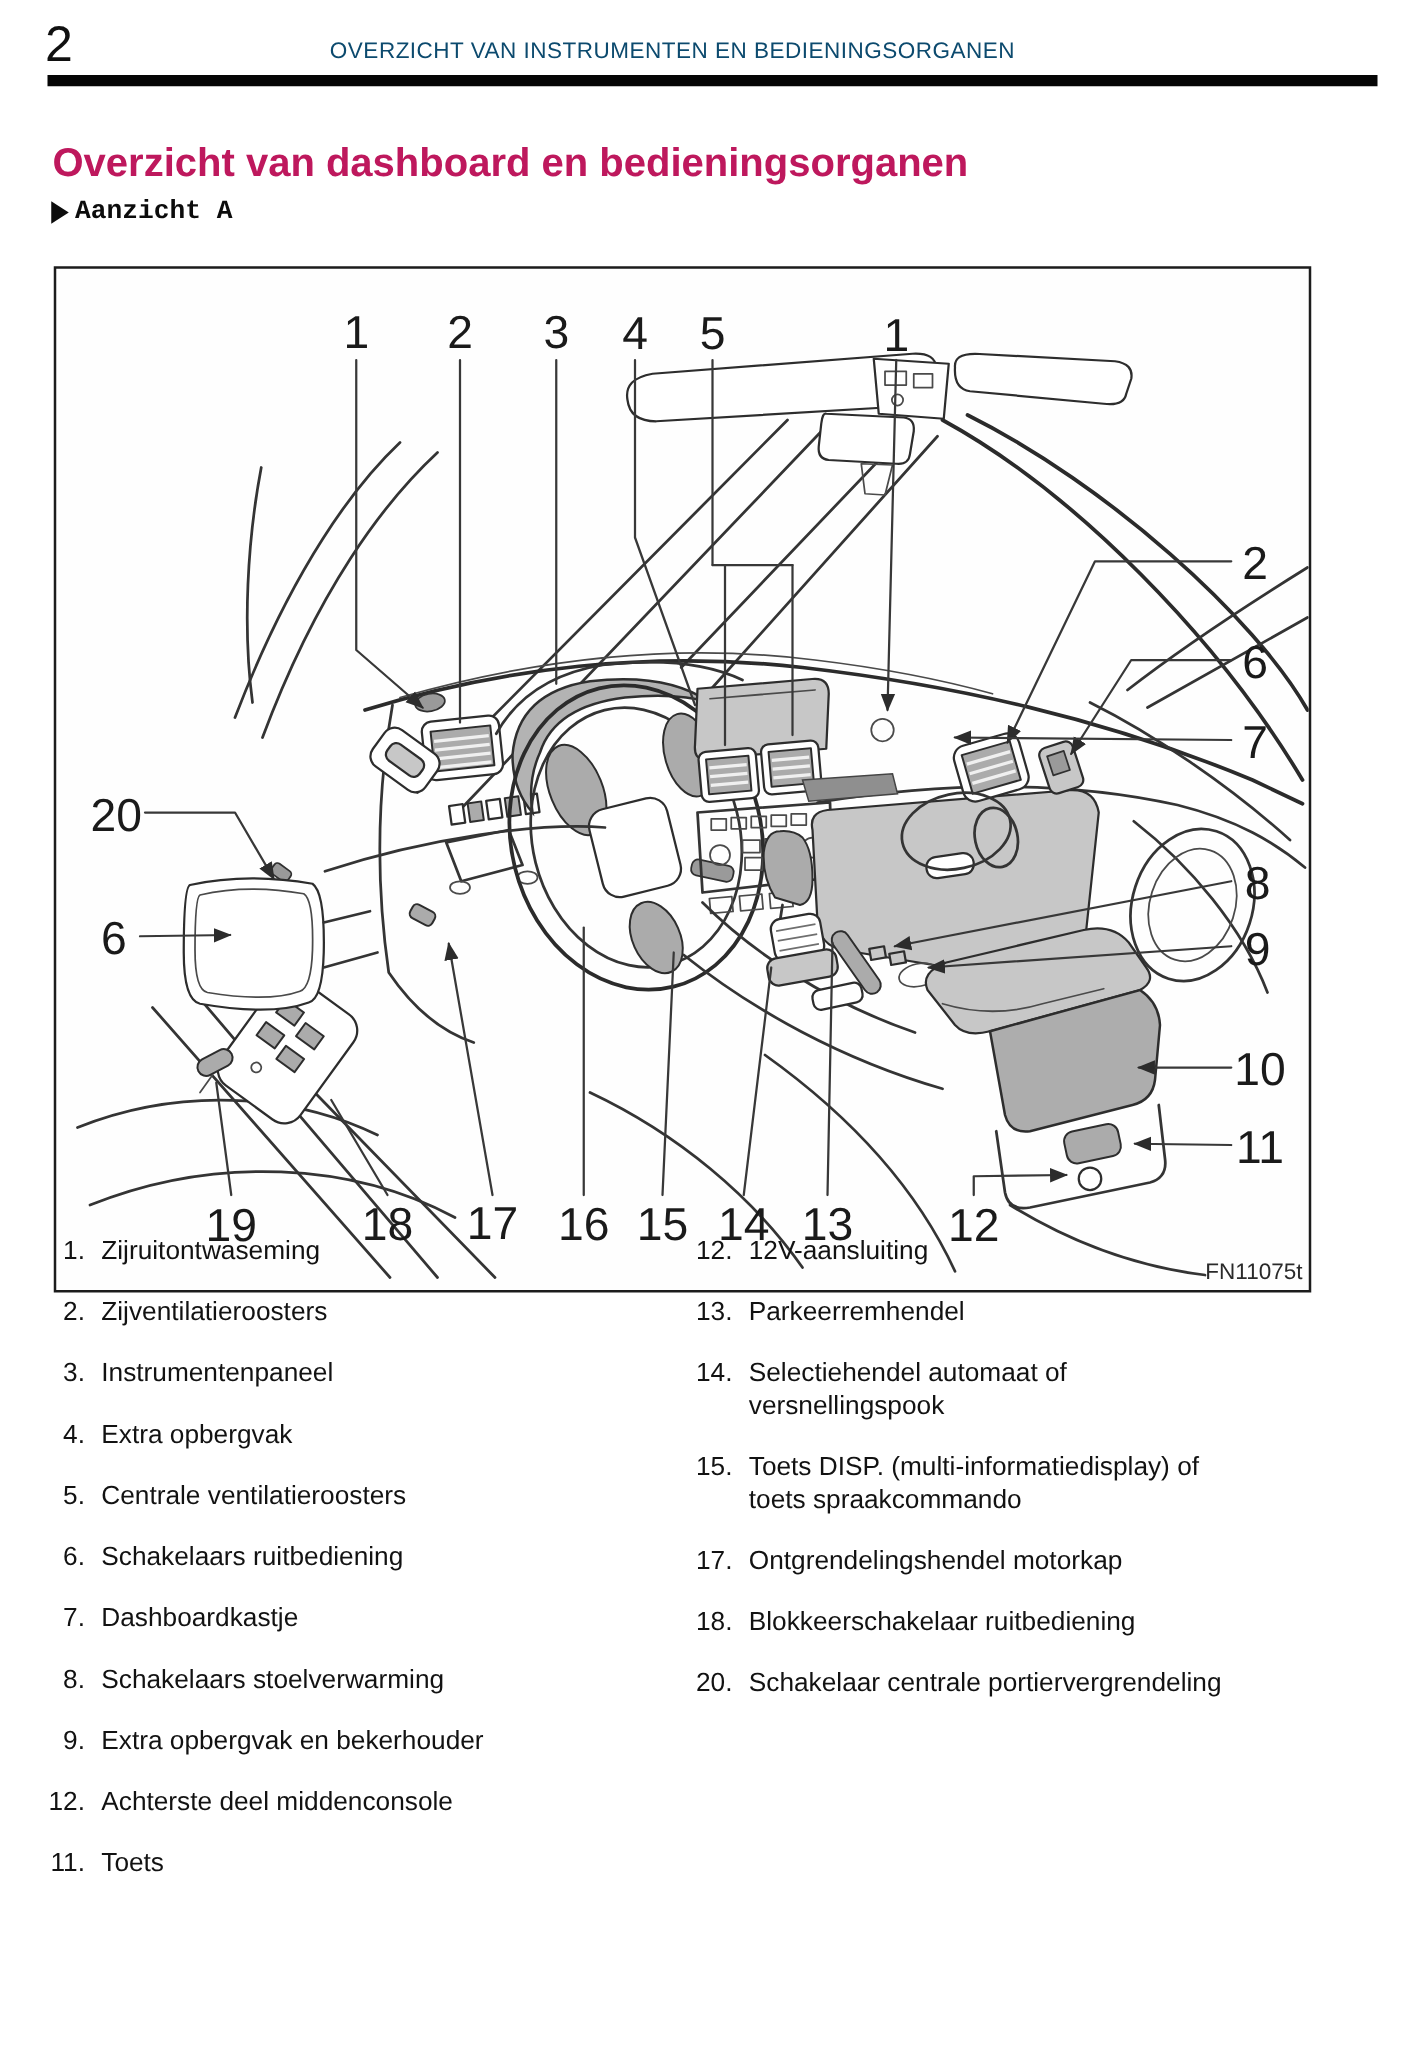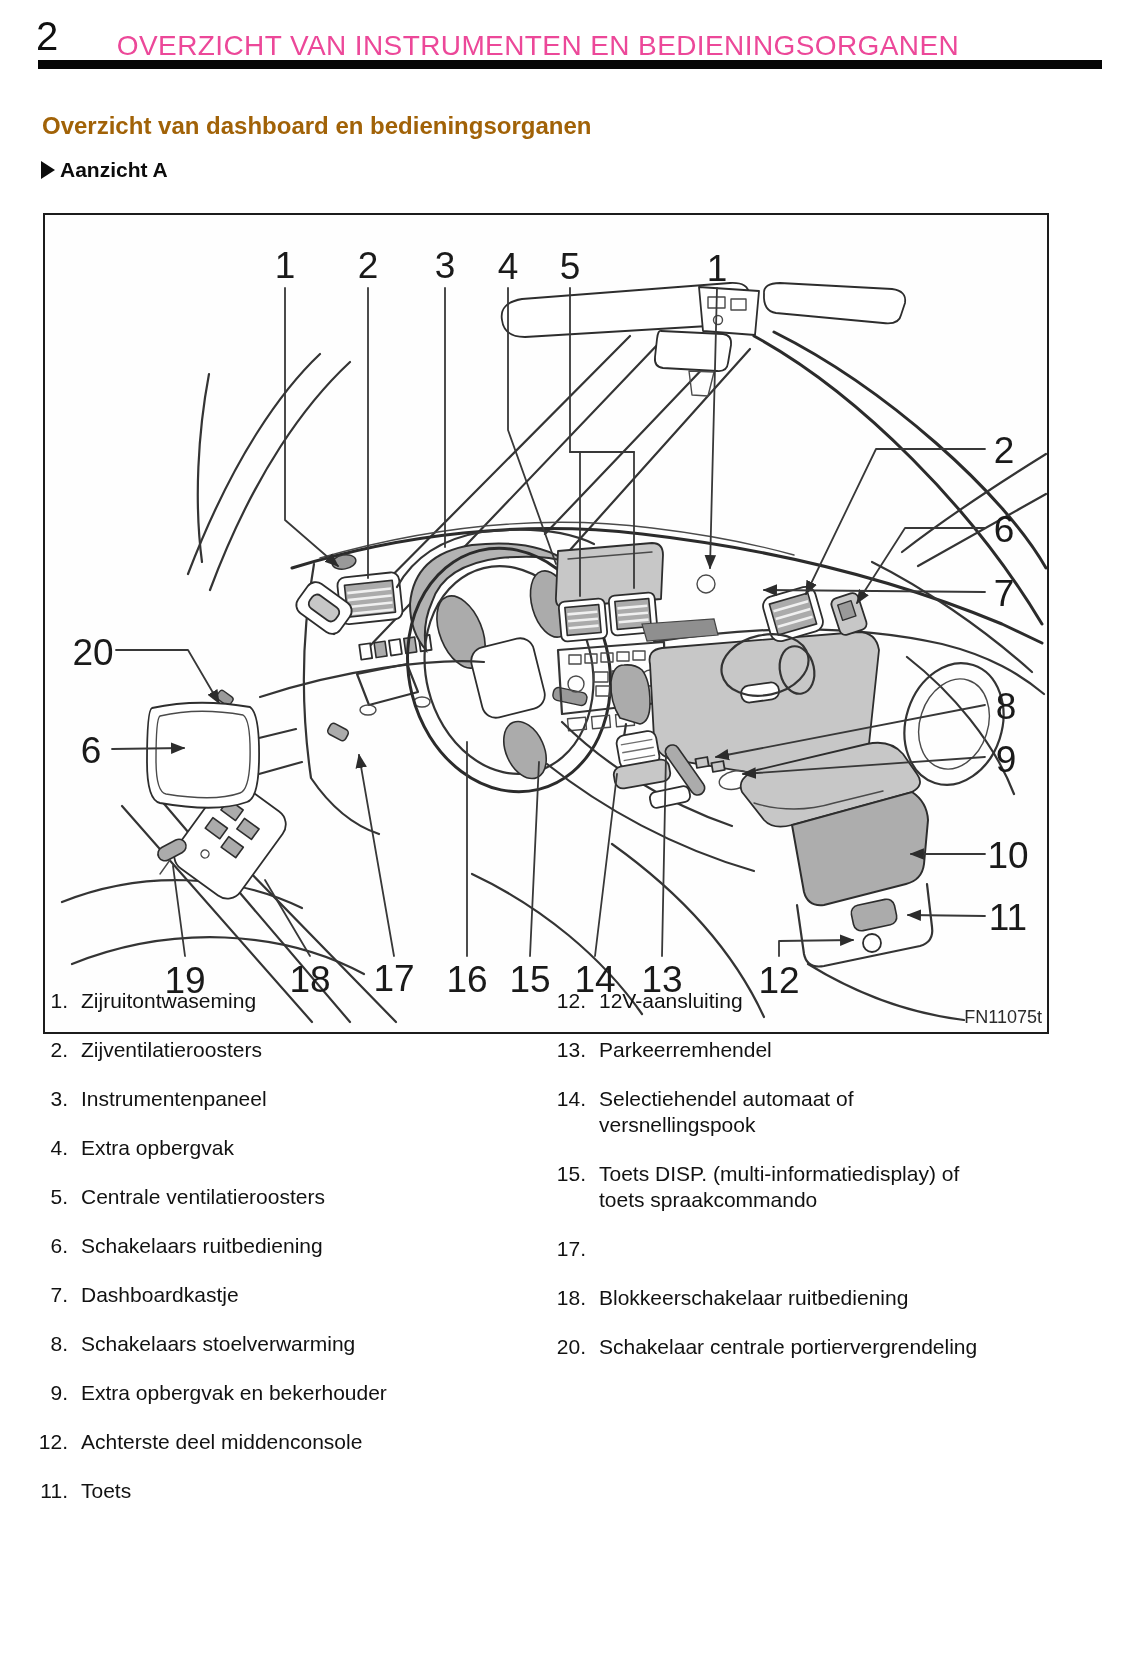--- a/index.html
+++ b/index.html
@@ -3,25 +3,25 @@
 <meta charset="utf-8">
 <style>
   html,body{margin:0;padding:0;background:#ffffff;}
   .page{
     position:relative; width:1142px; height:1654px; background:#ffffff;
     font-family:"Liberation Sans", sans-serif; color:#111; overflow:hidden;
   }
   
   .page-number{position:absolute; left:36px; top:14px; font-size:40px; line-height:44px; color:#101010;}
   .header-title{position:absolute; left:38px; top:30px; width:1000px; text-align:center;
-    font-size:28px; letter-spacing:.4px; color:#ec4899; white-space:nowrap;}
+    font-size:18px; letter-spacing:.4px; color:#0c4a6e; white-space:nowrap;}
   .header-rule{position:absolute; left:38px; top:60px; width:1064px; height:9px; background:#050505;}
   
-  .section-title{position:absolute; left:42px; top:112px; font-size:24px; font-weight:bold; color:#a16207; white-space:nowrap;}
-  .view-label{position:absolute; left:41px; top:158px; font-size:21px; font-weight:bold; color:#0c0c0c; display:flex; align-items:center;}
+  .section-title{position:absolute; left:42px; top:112px; font-size:32px; font-weight:bold; color:#be185d; white-space:nowrap;}
+  .view-label{position:absolute; left:41px; top:158px; font-size:21px; font-weight:bold; color:#0c0c0c; display:flex; align-items:center;font-family:Liberation Mono, monospace;}
   .view-tri{width:0;height:0;border-left:14px solid #0c0c0c;border-top:9px solid transparent;border-bottom:9px solid transparent;margin-right:5px;}
   
   .diagram-box{position:absolute; left:43px; top:213px; width:1002px; height:817px;
     border:2px solid #1c1c1c; background:#fefefe; box-sizing:content-box;}
   .diagram-box svg{display:block; width:1002px; height:817px;}
   .s1{fill:none;stroke:#4a4a4a;stroke-width:1.4;stroke-linecap:round;stroke-linejoin:round;}
   .s2{fill:none;stroke:#343434;stroke-width:2.2;stroke-linecap:round;stroke-linejoin:round;}
   .s3{fill:none;stroke:#2b2b2b;stroke-width:3;stroke-linecap:round;stroke-linejoin:round;}
   .fW{fill:#ffffff;stroke:#2d2d2d;stroke-width:1.8;stroke-linejoin:round;}
   .fA{fill:#c7c7c7;stroke:#2d2d2d;stroke-width:1.8;stroke-linejoin:round;}
@@ -358,20 +358,21 @@
         <span class="legend-text">Selectiehendel automaat of
 versnellingspook</span>
       </div>
       <div class="legend-item">
         <span class="legend-num">15.</span>
         <span class="legend-text">Toets DISP. (multi-informatiedisplay) of
 toets spraakcommando</span>
       </div>
       <div class="legend-item">
         <span class="legend-num">17.</span>
+        <span class="legend-text">Ontgrendelingshendel motorkap</span>
       </div>
       <div class="legend-item">
         <span class="legend-num">18.</span>
         <span class="legend-text">Blokkeerschakelaar ruitbediening</span>
       </div>
       <div class="legend-item">
         <span class="legend-num">20.</span>
         <span class="legend-text">Schakelaar centrale portiervergrendeling</span>
       </div>
     </div>

